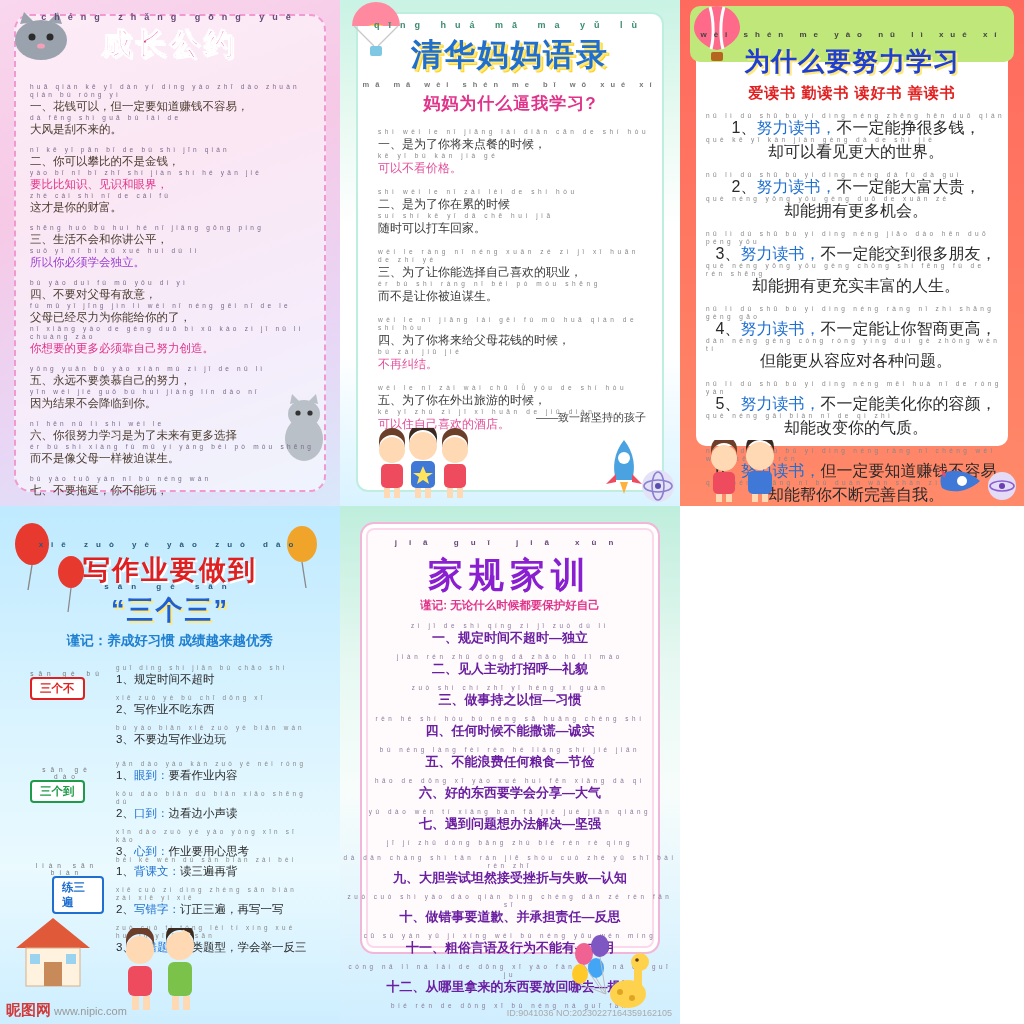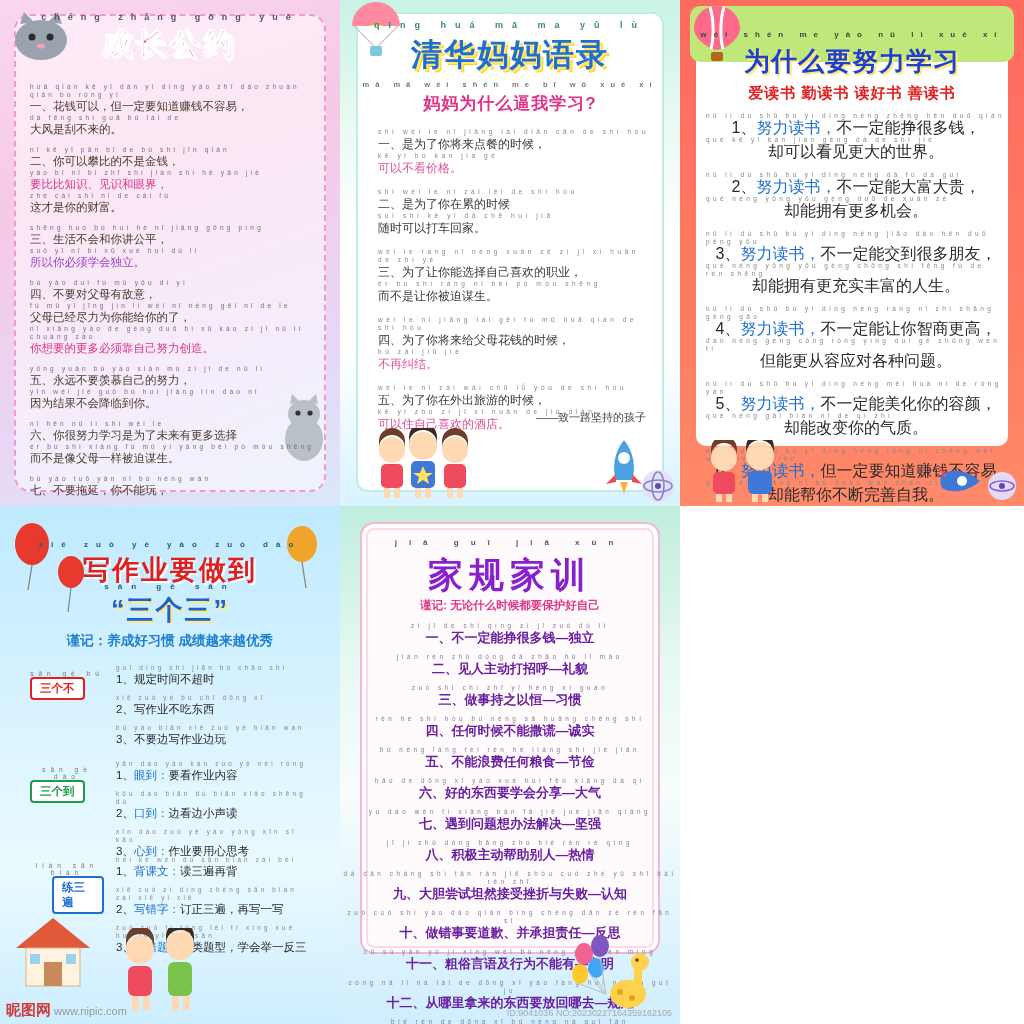--- a/index.html
+++ b/index.html
@@ -476,21 +476,21 @@
   <div class="poster p5">
     <div class="frame"></div>
 
     <div class="pin center titlePy">jiā guī jiā xùn</div>
     <div class="pin center title">家规家训</div>
     <div class="pin center sub">谨记: 无论什么时候都要保护好自己</div>
 
     <div class="list">
       <div class="item">
         <div class="pyline">zì jǐ de shì qíng zì jǐ zuò dú lì</div>
-        <div class="ln"><span>一、</span><span>不一定能挣很多钱—独立</span></div>
+        <div class="ln"><span>一、</span><span>规定时间不超时—独立</span></div>
       </div>
       <div class="item">
         <div class="pyline">jiàn rén zhǔ dòng dǎ zhāo hū lǐ mào</div>
         <div class="ln"><span>二、</span><span>见人主动打招呼—礼貌</span></div>
       </div>
       <div class="item">
         <div class="pyline">zuò shì chí zhī yǐ héng xí guàn</div>
         <div class="ln"><span>三、</span><span>做事持之以恒—习惯</span></div>
       </div>
       <div class="item">
@@ -504,21 +504,20 @@
       <div class="item">
         <div class="pyline">hǎo de dōng xī yào xué huì fēn xiǎng dà qì</div>
         <div class="ln"><span>六、</span><span>好的东西要学会分享—大气</span></div>
       </div>
       <div class="item">
         <div class="pyline">yù dào wèn tí xiǎng bàn fǎ jiě jué jiān qiáng</div>
         <div class="ln"><span>七、</span><span>遇到问题想办法解决—坚强</span></div>
       </div>
       <div class="item">
         <div class="pyline">jī jí zhǔ dòng bāng zhù bié rén rè qíng</div>
-        <div class="ln"><span>八、</span><span>积极主动帮助别人—热情</span></div>
       </div>
       <div class="item">
         <div class="pyline">dà dǎn cháng shì tǎn rán jiē shòu cuò zhé yǔ shī bài rèn zhī</div>
         <div class="ln"><span>九、</span><span>大胆尝试坦然接受挫折与失败—认知</span></div>
       </div>
       <div class="item">
         <div class="pyline">zuò cuò shì yào dào qiàn bìng chéng dān zé rèn fǎn sī</div>
         <div class="ln"><span>十、</span><span>做错事要道歉、并承担责任—反思</span></div>
       </div>
       <div class="item">

